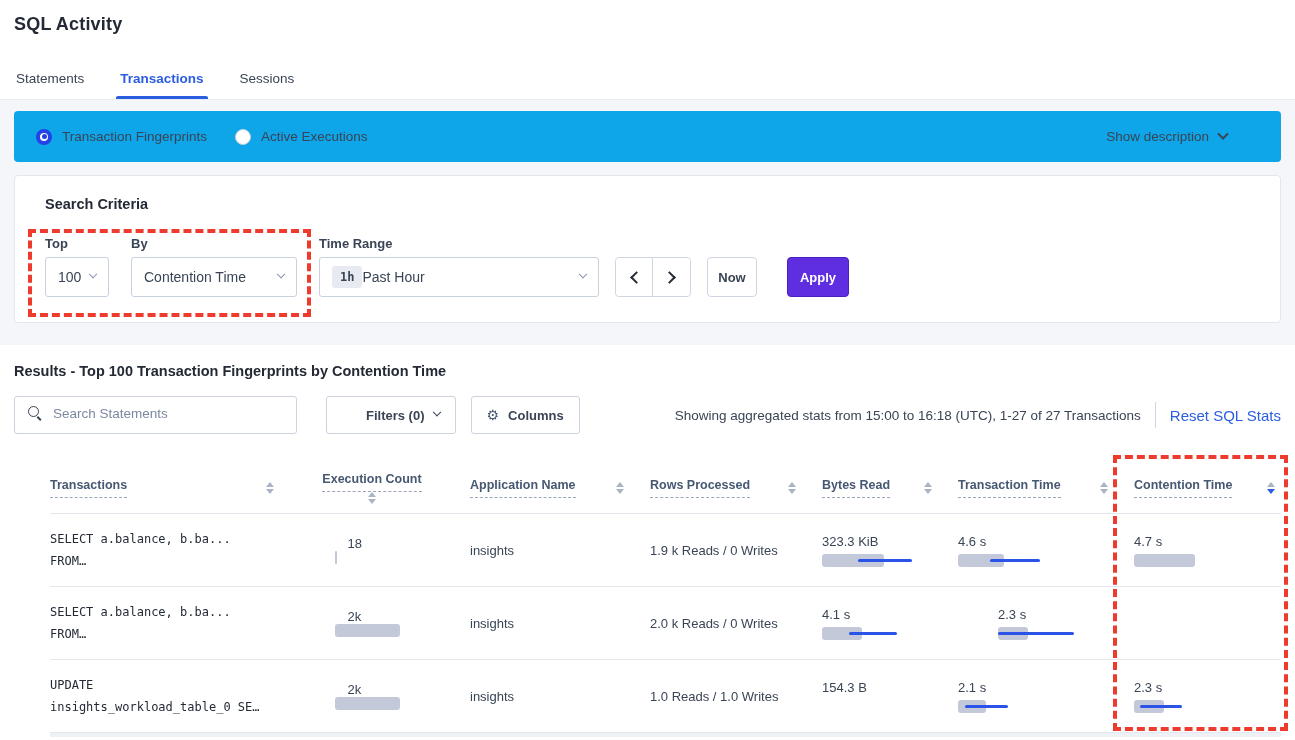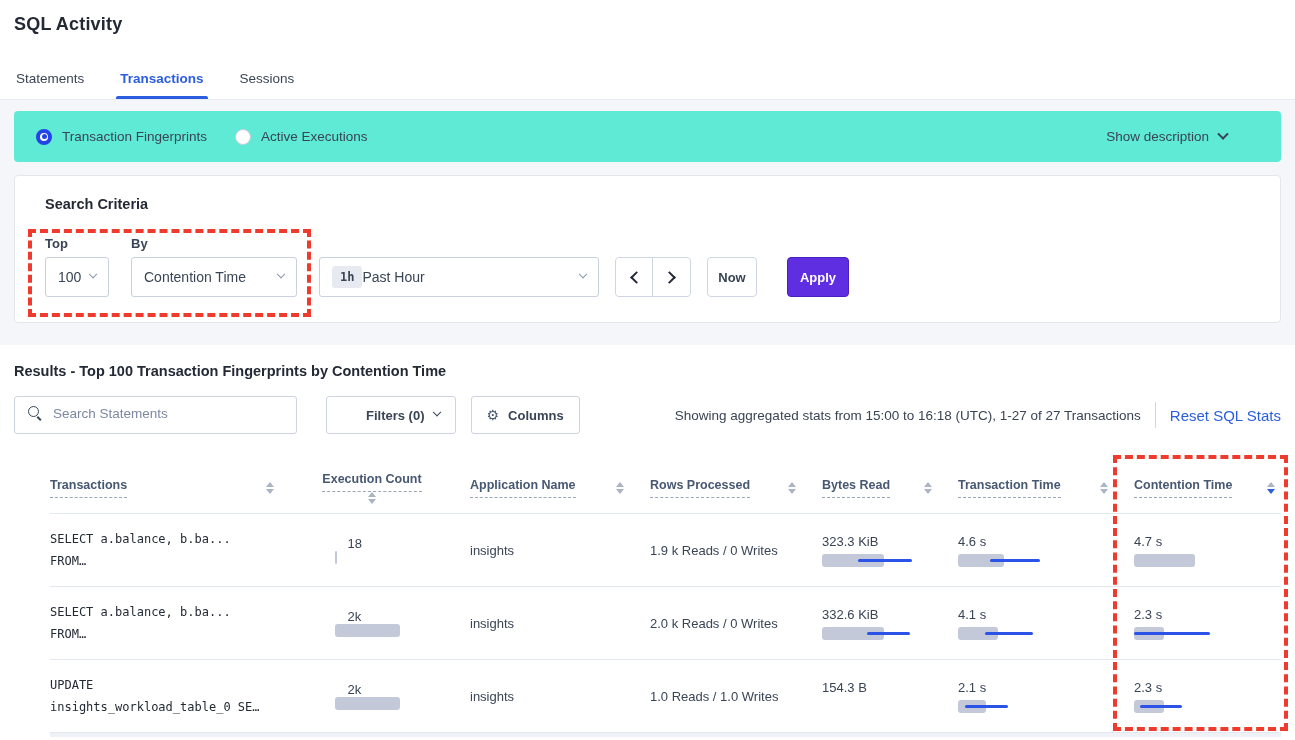--- a/index.html
+++ b/index.html
@@ -10,21 +10,21 @@
   
   .header { height:100px; padding:14px 14px 0 14px; border-bottom:1px solid #e7ecf3; background:#fff; position:relative; }
   .page-title { font-size:18px; font-weight:bold; color:#242a35; letter-spacing:.2px; }
   .tabs { position:absolute; bottom:0; left:14px; display:flex; gap:32px; }
   .tab { font-size:13.5px; color:#394455; padding:10px 2px 13px 2px; position:relative; cursor:pointer; }
   .tab.active { color:#2b5de0; font-weight:bold; }
   .tab.active::after { content:""; position:absolute; left:-2px; right:-2px; bottom:0; height:3px; background:#2b5de0; border-radius:2px 2px 0 0; }
 
   
   .band { background:#f4f6f9; height:245px; padding:11px 14px 0 14px; }
-  .radio-bar { background:#5eead4; border-radius:4px; height:51px; display:flex; align-items:center; padding:0 26px 0 22px; }
+  .radio-bar { background:#0ea5e9; border-radius:4px; height:51px; display:flex; align-items:center; padding:0 26px 0 22px; }
   .radio-opt { display:flex; align-items:center; gap:10px; margin-right:28px; cursor:pointer; }
   .radio-outer { width:16px; height:16px; border-radius:50%; border:1.5px solid #c7cedb; background:#fff; position:relative; flex:none; }
   .radio-outer.checked { border:4.5px solid #2443e6; }
   .radio-outer.checked::after { content:""; position:absolute; left:50%; top:50%; width:5px; height:5px; margin:-2.5px 0 0 -2.5px; border-radius:50%; background:#2443e6; }
   .radio-label { font-size:13.5px; color:#394455; }
   .show-desc { margin-left:auto; display:flex; align-items:center; gap:10px; font-size:13.5px; color:#394455; padding-right:28px; cursor:pointer; }
   .chev { width:8px; height:8px; border-right:2px solid #394455; border-bottom:2px solid #394455; transform:rotate(45deg) translate(-2px,-2px); display:inline-block; }
   .chev.small { width:6px; height:6px; border-color:#8b96ab; border-width:1.5px; }
 
   
@@ -139,20 +139,21 @@
           </div>
         </div>
         <div class="field f-by">
           <span class="field-label">By</span>
           <div class="select">
             <span>Contention Time</span>
             <span class="chev small"></span>
           </div>
         </div>
         <div class="field f-tr">
+          <span class="field-label">Time Range</span>
           <div class="select">
             <span class="tr-badge">1h</span>
             <span>Past Hour</span>
             <span class="chev small"></span>
           </div>
         </div>
         <div class="arrow-group">
           <button class="arrow-btn">
               <span class="arr left"></span>
             </button>
@@ -281,27 +282,20 @@
           <span>FROM…</span>
         </div>
         <div class="cell c2 exec-cell">
           <span class="exec-num">2k</span>
           <span class="exec-bar">
               <span class="bar-fill" style="width: 65px;"></span>
             </span>
         </div>
         <div class="cell c3">insights</div>
         <div class="cell c4">2.0 k Reads / 0 Writes</div>
-        <div class="cell c5 metric">
-          <span class="metric-value">332.6 KiB</span>
-          <span class="metric-bar">
-              <span class="bar-fill" style="width: 62px;"></span>
-              <span class="bar-line" style="left: 45px; width: 43px;"></span>
-            </span>
-        </div>
         <div class="cell c6 metric">
           <span class="metric-value">4.1 s</span>
           <span class="metric-bar">
               <span class="bar-fill" style="width: 40px;"></span>
               <span class="bar-line" style="left: 27px; width: 48px;"></span>
             </span>
         </div>
         <div class="cell c7 metric">
           <span class="metric-value">2.3 s</span>
           <span class="metric-bar">

